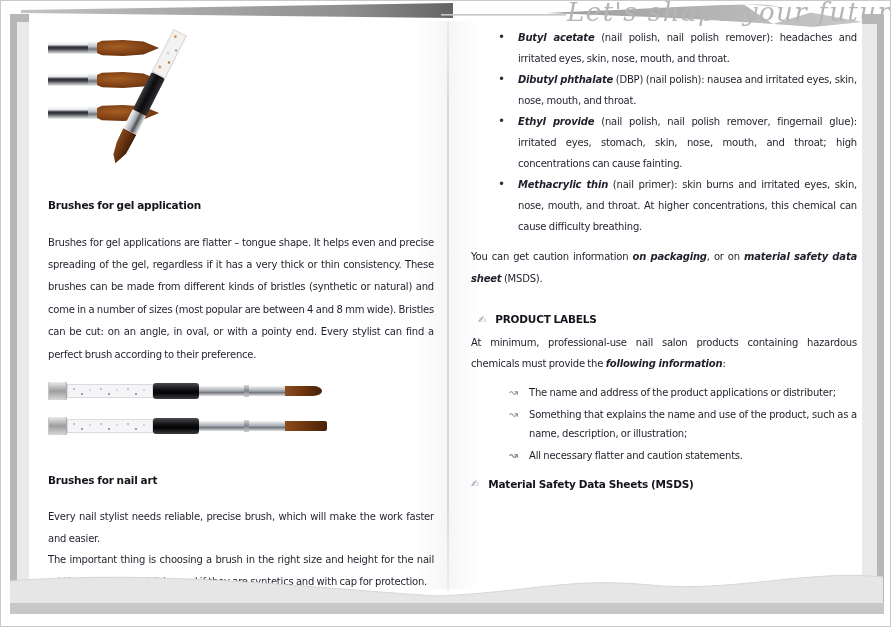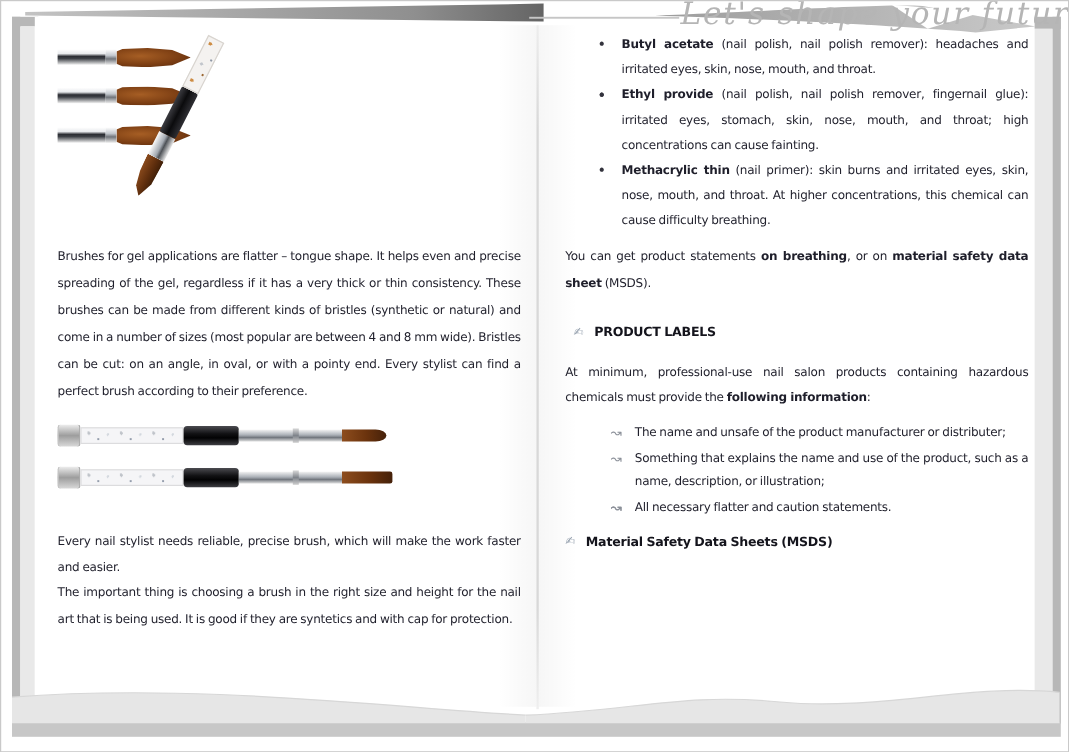--- a/index.html
+++ b/index.html
@@ -31,21 +31,21 @@
   svg.topdeco{top:0;}
   svg.botdeco{top:564px;}
 
   
   .col{position:absolute;width:386px;font-size:10px;line-height:21.5px;
        text-align:justify;letter-spacing:-0.2px;word-spacing:-0.5px;}
   #lp-col{left:47px;top:24px;}
   #rp-col{left:470px;top:22px;}
   .h{font-weight:bold;font-size:10.5px;color:#14141c;text-align:left;}
   p{margin:0;}
-  .b{font-weight:bold;}
+  .b{font-weight:bold;font-style:italic;}
 
   
   ul.chem{list-style:none;margin:4px 0 0 0;padding:0;line-height:21px;}
   ul.chem li{position:relative;padding-left:47px;}
   ul.chem .dot{position:absolute;left:27px;top:0;font-size:12px;color:#33333d;}
 
   
   ul.arr{list-style:none;margin:8px 0 0 0;padding:0;line-height:19px;}
   ul.arr li{position:relative;padding-left:58px;margin-bottom:3px;}
   ul.arr .wave{position:absolute;left:38px;top:0;font-size:11px;color:#8a8f98;}
@@ -169,20 +169,21 @@
         <div class="pb-tip"></div>
       </div>
       <div class="dbrush">
         <div class="db-tip"></div>
         <div class="db-ferrule"></div>
         <div class="db-grip"></div>
         <div class="db-crystal"></div>
       </div>
     </div>
 
+    <p class="h" style="margin-top:6px">Brushes for gel application</p>
     <p style="margin-top:15px;line-height:22.4px">Brushes for gel applications are flatter – tongue shape. It helps even and precise spreading of the gel, regardless if it has a very thick or thin consistency. These brushes can be made from different kinds of bristles (synthetic or natural) and come in a number of sizes (most popular are between 4 and 8 mm wide). Bristles can be cut: on an angle, in oval, or with a pointy end. Every stylist can find a perfect brush according to their preference.</p>
 
     <div class="img-block" id="img-flat">
       <div class="fbrush" style="top:4px">
         <div class="fb-cap"></div>
         <div class="fb-crystal"></div>
         <div class="fb-grip"></div>
         <div class="fb-tube"></div>
         <div class="fb-ring"></div>
         <div class="fb-tip fb-tip-oval"></div>
@@ -190,57 +191,59 @@
       <div class="fbrush" style="top:39px">
         <div class="fb-cap"></div>
         <div class="fb-crystal"></div>
         <div class="fb-grip"></div>
         <div class="fb-tube"></div>
         <div class="fb-ring"></div>
         <div class="fb-tip fb-tip-flat"></div>
       </div>
     </div>
 
+    <p class="h" style="margin-top:16px">Brushes for nail art</p>
     <p style="margin-top:15px">Every nail stylist needs reliable, precise brush, which will make the work faster and easier.</p>
     <p>The important thing is choosing a brush in the right size and height for the nail art that is being used. It is good if they are syntetics and with cap for protection.</p>
   </div>
 
   <div class="col" id="rp-col">
 
     <ul class="chem">
       <li>
         <span class="dot">•</span>
         <span><span class="b">Butyl acetate</span><span> (nail polish, nail polish remover): headaches and irritated eyes, skin, nose, mouth, and throat.</span></span>
       </li>
       <li>
         <span class="dot">•</span>
+        <span><span class="b">Dibutyl phthalate</span><span> (DBP) (nail polish): nausea and irritated eyes, skin, nose, mouth, and throat.</span></span>
       </li>
       <li>
         <span class="dot">•</span>
         <span><span class="b">Ethyl provide</span><span> (nail polish, nail polish remover, fingernail glue): irritated eyes, stomach, skin, nose, mouth, and throat; high concentrations can cause fainting.</span></span>
       </li>
       <li>
         <span class="dot">•</span>
         <span><span class="b">Methacrylic thin</span><span> (nail primer): skin burns and irritated eyes, skin, nose, mouth, and throat. At higher concentrations, this chemical can cause difficulty breathing.</span></span>
       </li>
     </ul>
 
-    <p style="margin-top:9px"><span>You can get product statements </span><span class="b">on breathing</span><span>, or on </span><span class="b">material safety data sheet</span><span> (MSDS).</span></p>
+    <p style="margin-top:9px"><span>You can get caution information </span><span class="b">on packaging</span><span>, or on </span><span class="b">material safety data sheet</span><span> (MSDS).</span></p>
 
     <div class="orn-head h" id="h-labels">
       <span class="orn">✍</span>
       <span>PRODUCT LABELS</span>
     </div>
 
-    <p style="margin-top:11px"><span>At minimum, professional-use nail salon products containing hazardous chemicals must provide the </span><span class="b">following information</span><span>:</span></p>
+    <p style="margin-top:1px"><span>At minimum, professional-use nail salon products containing hazardous chemicals must provide the </span><span class="b">following information</span><span>:</span></p>
 
     <ul class="arr">
       <li>
         <span class="wave">↝</span>
-        <span><span>The name and unsafe of the product manufacturer or distributer;</span></span>
+        <span><span>The name and address of the product applications or distributer;</span></span>
       </li>
       <li>
         <span class="wave">↝</span>
         <span><span>Something that explains the name and use of the product, such as a name, description, or illustration;</span></span>
       </li>
       <li>
         <span class="wave">↝</span>
       </li>
       <li>
         <span class="wave">↝</span>

